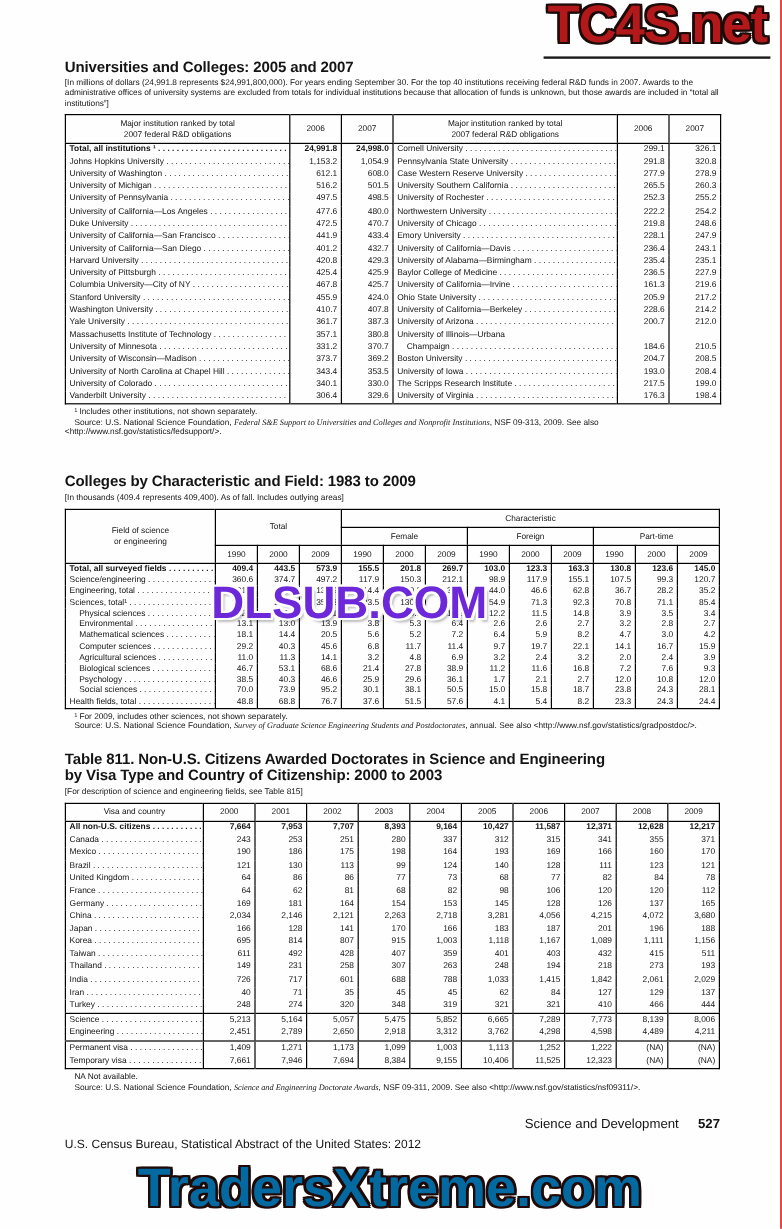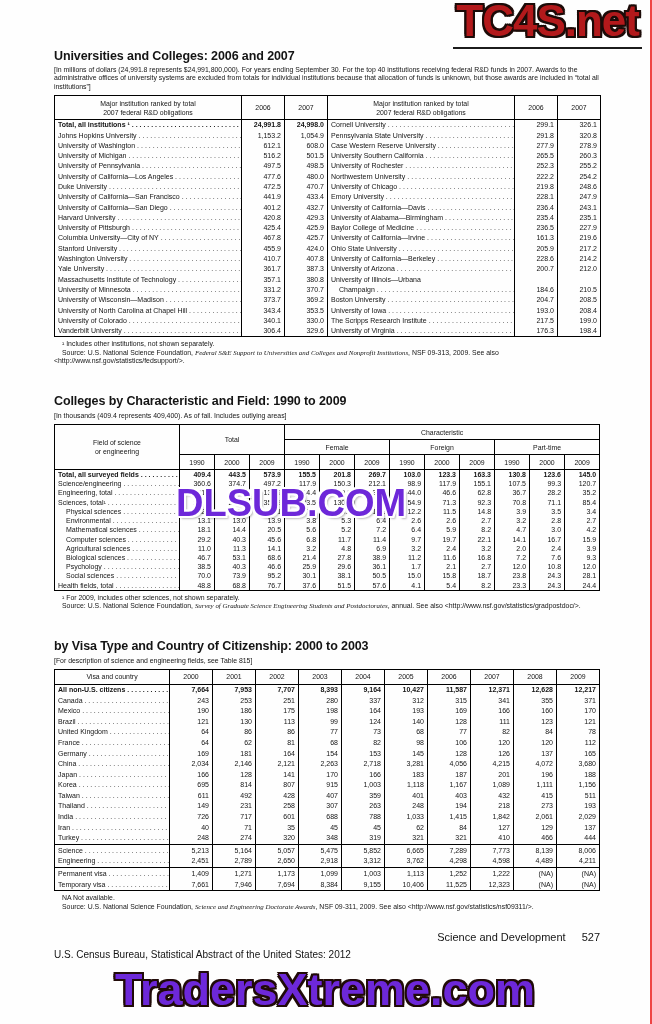--- a/index.html
+++ b/index.html
@@ -35,46 +35,46 @@
   .leader::after{content:"\00a0. . . . . . . . . . . . . . . . . . . . . . . . . . . . . . . . . . . . . . . . . . . . . . . . . . . . . . . .";
     flex:1 1 0;min-width:0;overflow:hidden;white-space:nowrap;color:#222;}
   .noleader .leader::after{content:"";}
   .ind{padding-left:8px;}
 
   .fnote{font-size:6.9px;line-height:8.4px;margin-top:3px;padding-left:8px;}
   .src{font-size:6.9px;line-height:8.4px;text-indent:8px;}
   .src i{font-family:"Liberation Serif",serif;font-style:italic;}
 
   .footer-right{margin-top:20px;text-align:right;font-size:11px;}
-  .footer-right .pgnum{font-weight:normal;margin-left:16px;}
+  .footer-right .pgnum{font-weight:bold;margin-left:16px;}
   .footer-left{margin-top:6px;font-size:10px;}
 
   .wm{position:absolute;font-weight:bold;z-index:9;white-space:nowrap;font-family:"Liberation Sans",sans-serif;}
   .wm-top{top:-4px;right:8px;font-size:44px;letter-spacing:-1px;border-bottom:2px solid #1b1b1b;padding:0 3px 1px 3px;
     text-shadow:-2px -2px 0 #1c0b08,2px -2px 0 #1c0b08,-2px 2px 0 #1c0b08,2px 2px 0 #1c0b08,0 -2px 0 #1c0b08,0 2px 0 #1c0b08,-2px 0 0 #1c0b08,2px 0 0 #1c0b08;}
   .wm-mid{top:482px;left:176px;font-size:38px;letter-spacing:0px;
     text-shadow:-2px -2px 0 #fff,2px -2px 0 #fff,-2px 2px 0 #fff,2px 2px 0 #fff,0 -2px 0 #fff,0 2px 0 #fff,-2px 0 0 #fff,2px 0 0 #fff,3px 3px 2px rgba(0,0,0,0.25);}
   .wm-bot{bottom:8px;left:50%;transform:translateX(-50%);font-size:45px;
     text-shadow:-2px -2px 0 #200a08,2px -2px 0 #200a08,-2px 2px 0 #200a08,2px 2px 0 #200a08,0 -2px 0 #200a08,0 2px 0 #200a08,-2px 0 0 #200a08,2px 0 0 #200a08;}
 </style>
 </head>
 <body>
 
 <div class="page">
 
   <div class="wm wm-top" style="color: rgb(179, 25, 27);">TC4S.net</div>
   <div class="wm wm-mid" style="color: #6d28d9;">DLSUB.COM</div>
-  <div class="wm wm-bot" style="color: #6d28d9;">TradersXtreme.com</div>
+  <div class="wm wm-bot" style="color: #0369a1;">TradersXtreme.com</div>
 
   <div class="content">
 
     <section class="sec">
       <h2 class="tbl-title">
         <br>
-        <span>Universities and Colleges: 2006 and 2007</span>
+        <span>Universities and Colleges: 2005 and 2007</span>
       </h2>
       <p class="tbl-note">[In millions of dollars (24,991.8 represents $24,991,800,000). For years ending September 30. For the top 40 institutions receiving federal R&amp;D funds in 2007. Awards to the administrative offices of university systems are excluded from totals for individual institutions because that allocation of funds is unknown, but those awards are included in “total all institutions”]</p>
       <table class="datatable t809">
         <colgroup>
           <col class="cw-name">
             <col class="cw-val">
             <col class="cw-val">
           <col class="cw-name">
             <col class="cw-val">
             <col class="cw-val">
@@ -434,21 +434,21 @@
             </tr>
           </tbody>
       </table>
       <p class="fnote">¹ Includes other institutions, not shown separately.</p>
       <p class="src"><span>Source: U.S. National Science Foundation, </span><i>Federal S&amp;E Support to Universities and Colleges and Nonprofit Institutions</i><span>, NSF 09-313, 2009. See also &lt;http://www.nsf.gov/statistics/fedsupport/&gt;.</span></p>
     </section>
 
     <section class="sec">
       <h2 class="tbl-title">
         <br>
-        <span>Colleges by Characteristic and Field: 1990 to 2009</span>
+        <span>Colleges by Characteristic and Field: 1983 to 2009</span>
       </h2>
       <p class="tbl-note">[In thousands (409.4 represents 409,400). As of fall. Includes outlying areas]</p>
       <table class="datatable t810">
         <colgroup>
           <col class="cw-fld">
           <col class="cw-num">
             <col class="cw-num">
             <col class="cw-num">
           <col class="cw-num">
             <col class="cw-num">
@@ -738,21 +738,21 @@
               <td class="cval">24.4</td>
             </tr>
           </tbody>
       </table>
       <p class="fnote">¹ For 2009, includes other sciences, not shown separately.</p>
       <p class="src"><span>Source: U.S. National Science Foundation, </span><i>Survey of Graduate Science Engineering Students and Postdoctorates</i><span>, annual. See also &lt;http://www.nsf.gov/statistics/gradpostdoc/&gt;.</span></p>
     </section>
 
     <section class="sec">
       <h2 class="tbl-title">
-        <br>
+        <span>Table 811. Non-U.S. Citizens Awarded Doctorates in Science and Engineering</span><br>
         <span>by Visa Type and Country of Citizenship: 2000 to 2003</span>
       </h2>
       <p class="tbl-note">[For description of science and engineering fields, see Table 815]</p>
       <table class="datatable t811">
         <colgroup>
           <col class="cw-fld">
           <col class="cw-num">
             <col class="cw-num">
             <col class="cw-num">
             <col class="cw-num">

